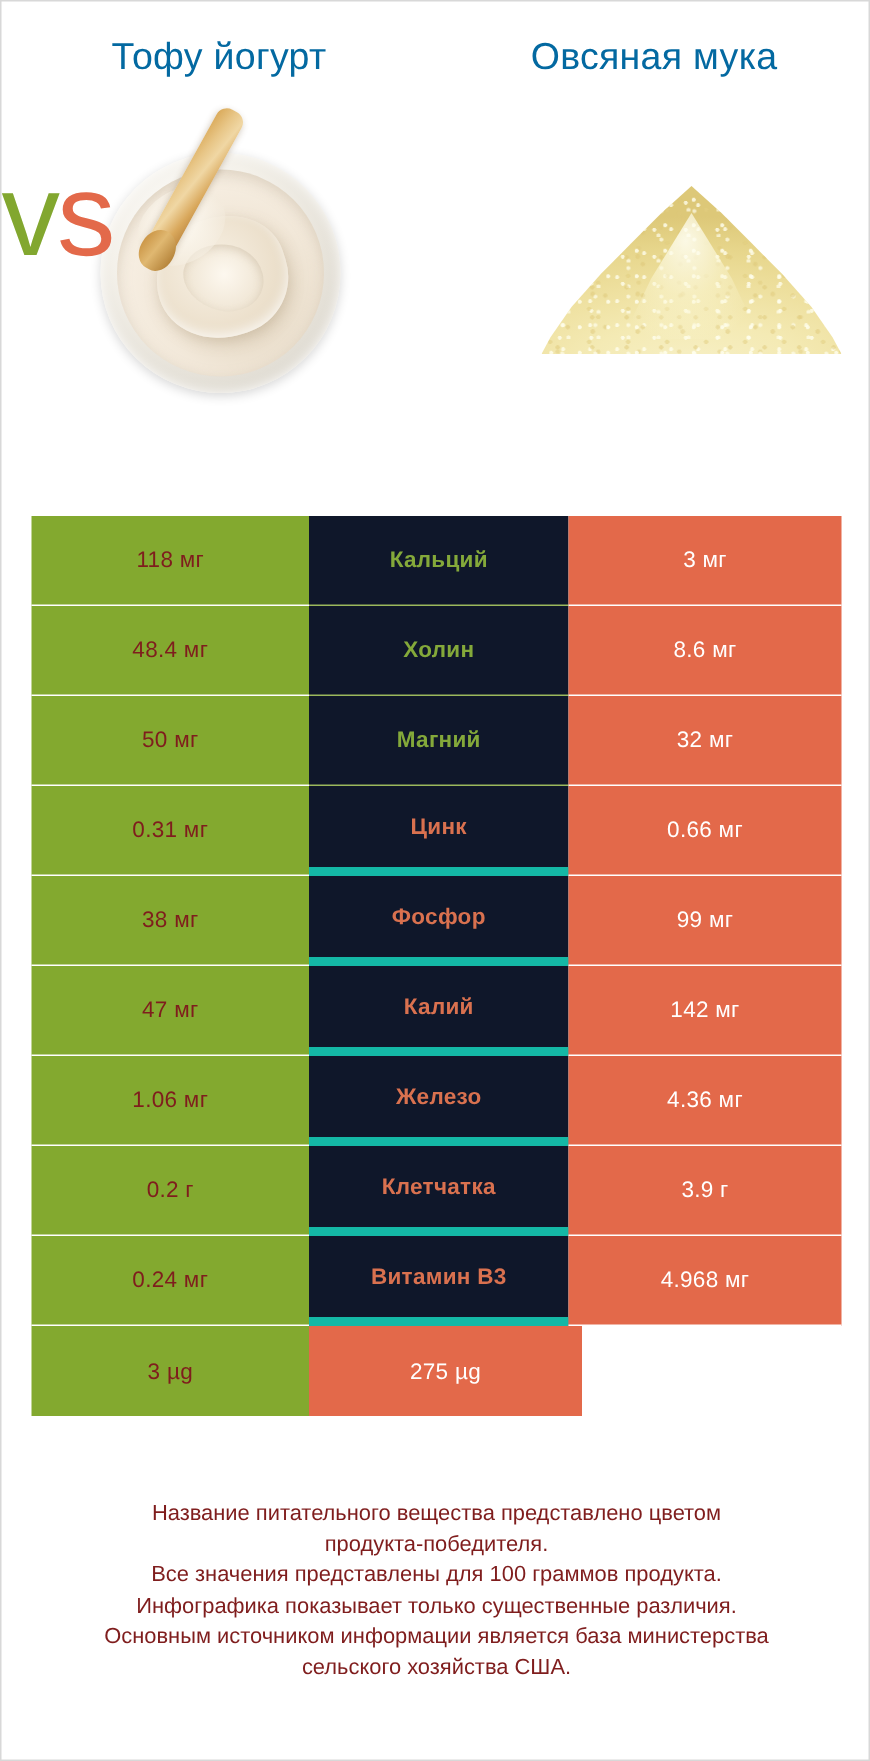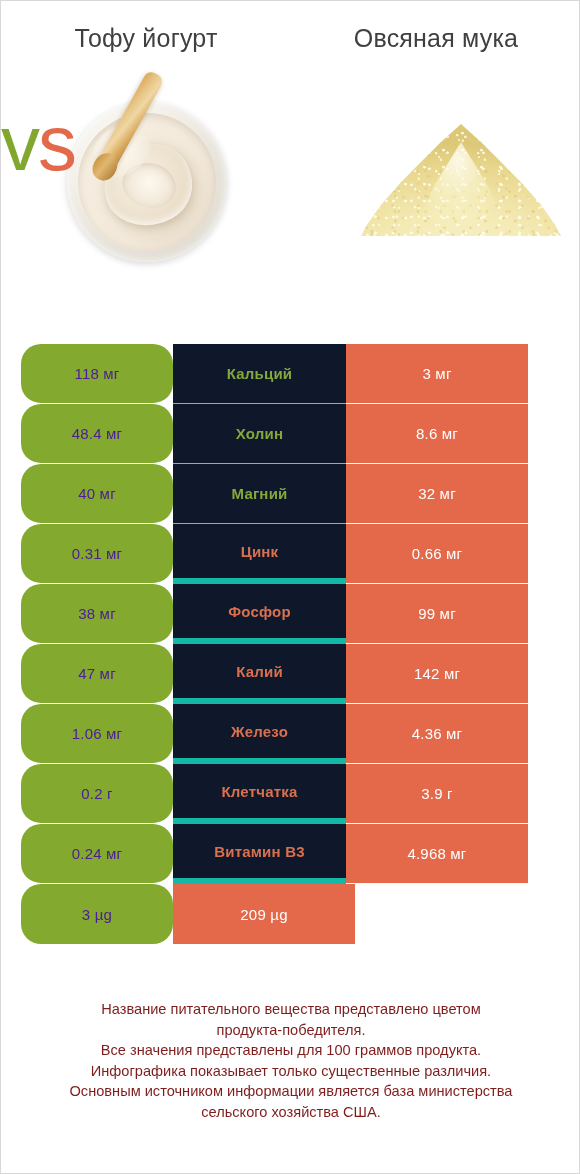--- a/index.html
+++ b/index.html
@@ -26,21 +26,21 @@
     width: 580px;
     padding-top: 22px;
   }
   .head-col {
     width: 290px;
     text-align: center;
   }
   .prod-title {
     font-size: 25px;
     line-height: 31px;
-    color: #404040;
+    color: #0369a1;
     font-weight: 400;
     letter-spacing: 0.2px;
     padding: 0 28px;
   }
 
   
   .hero {
     position: relative;
     width: 580px;
     height: 205px;
@@ -200,25 +200,24 @@
     width: 540px;
   }
   .cell {
     display: flex;
     align-items: center;
     justify-content: center;
     font-size: 15px;
     letter-spacing: 0.2px;
   }
   .cell-left {
-    width: 152px;
+    width: 185px;
     background: #83a92f;
-    color: #4c1d95;
+    color: #7f1d1d;
     border-bottom: 1px solid #ffffff;
-    border-radius: 20px;
   }
   .cell-right {
     width: 182px;
     background: #e3694a;
     color: #ffffff;
     border-bottom: 1px solid #ffffff;
   }
   .cell-mid {
     width: 173px;
     background: #0f172a;
@@ -290,21 +289,21 @@
         <div class="cell cell-left">118 мг</div>
         <div class="cell cell-mid">Кальций</div>
         <div class="cell cell-right">3 мг</div>
       </div>
       <div class="row win-green">
         <div class="cell cell-left">48.4 мг</div>
         <div class="cell cell-mid">Холин</div>
         <div class="cell cell-right">8.6 мг</div>
       </div>
       <div class="row win-green">
-        <div class="cell cell-left">40 мг</div>
+        <div class="cell cell-left">50 мг</div>
         <div class="cell cell-mid">Магний</div>
         <div class="cell cell-right">32 мг</div>
       </div>
       <div class="row win-orange">
         <div class="cell cell-left">0.31 мг</div>
         <div class="cell cell-mid">Цинк</div>
         <div class="cell cell-right">0.66 мг</div>
       </div>
       <div class="row win-orange">
         <div class="cell cell-left">38 мг</div>
@@ -326,21 +325,21 @@
         <div class="cell cell-mid">Клетчатка</div>
         <div class="cell cell-right">3.9 г</div>
       </div>
       <div class="row win-orange">
         <div class="cell cell-left">0.24 мг</div>
         <div class="cell cell-mid">Витамин B3</div>
         <div class="cell cell-right">4.968 мг</div>
       </div>
       <div class="row win-orange">
         <div class="cell cell-left">3 µg</div>
-        <div class="cell cell-right">209 µg</div>
+        <div class="cell cell-right">275 µg</div>
       </div>
     </div>
 
   <div class="footnote">
     <div>Название питательного вещества представлено цветом</div>
     <div>продукта-победителя.</div>
     <div>Все значения представлены для 100 граммов продукта.</div>
     <div>Инфографика показывает только существенные различия.</div>
     <div>Основным источником информации является база министерства</div>
     <div>сельского хозяйства США.</div>

